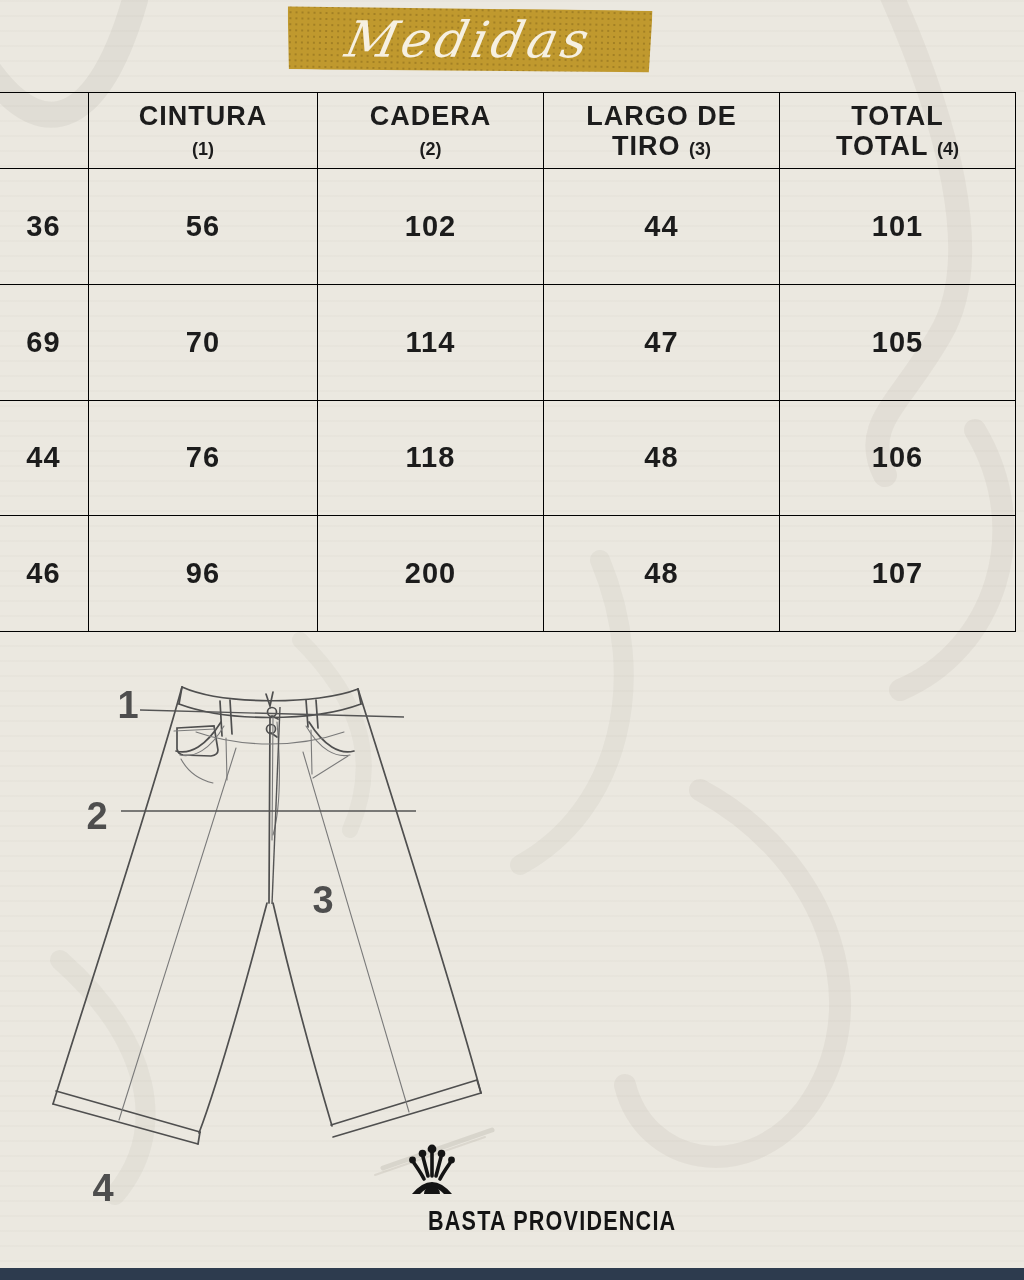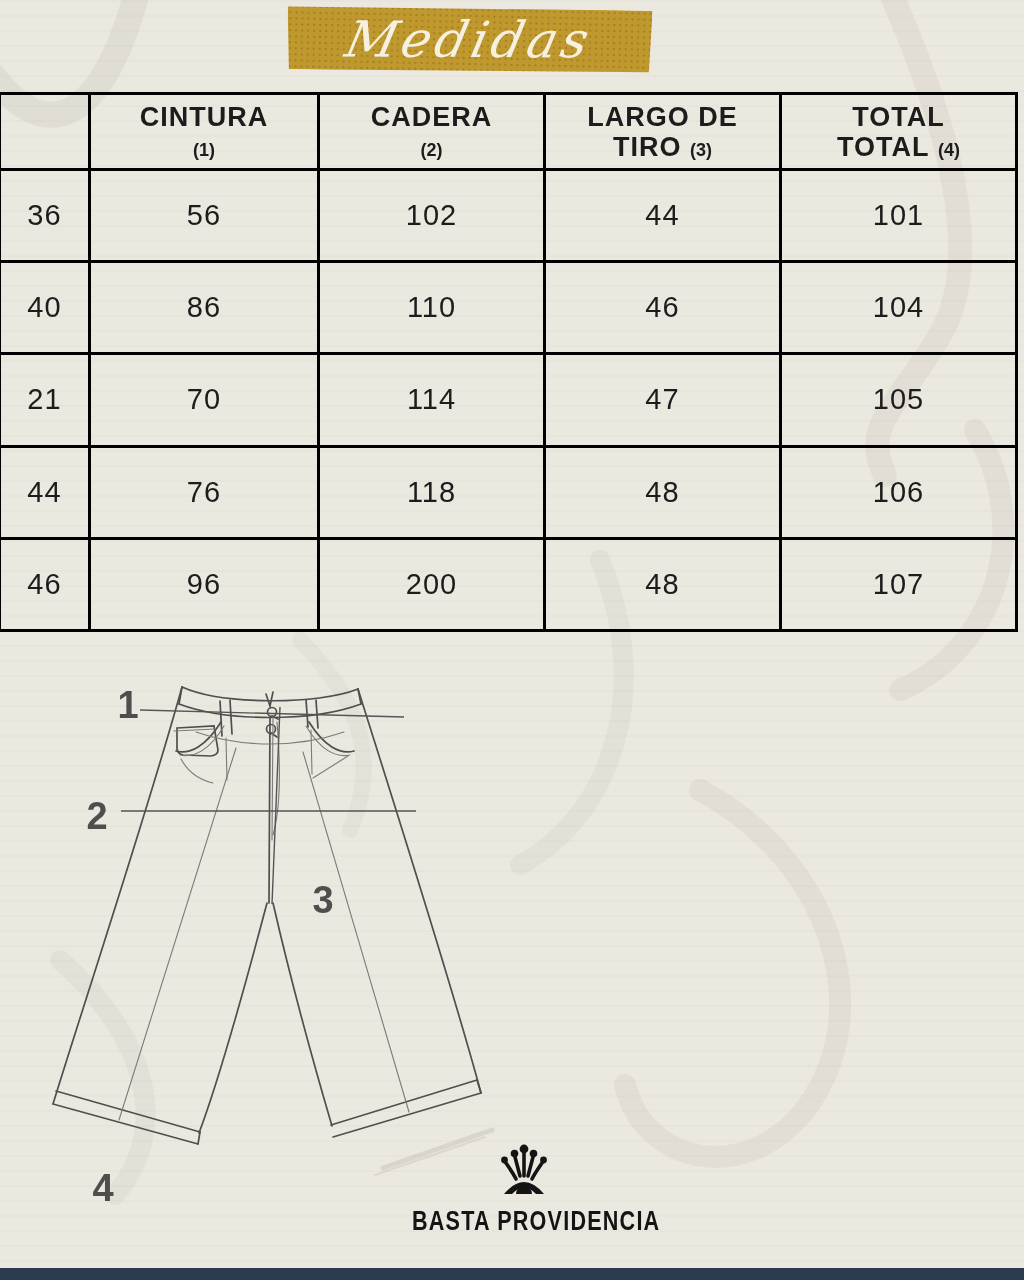--- a/index.html
+++ b/index.html
@@ -31,44 +31,44 @@
     letter-spacing:4px;transform:skewX(-12deg) rotate(-1deg);
     line-height:1;white-space:nowrap;
   }
 
   
   table.size-table{
     position:absolute;left:-2px;top:92px;width:1017px;height:540px;
     border-collapse:collapse;table-layout:fixed;
   }
   table.size-table th, table.size-table td{
-    border:3px solid #000000;text-align:center;vertical-align:middle;
+    border:1px solid #000000;text-align:center;vertical-align:middle;
     color:#1c1c1c;padding:0;
   }
   table.size-table thead tr{height:76px;}
   table.size-table tbody tr{height:77px;}
   .hl1{font-size:27px;font-weight:600;letter-spacing:1px;line-height:1.15;}
   .hl2{font-size:27px;font-weight:600;letter-spacing:1px;line-height:1.05;}
   .hl2 .paren{font-size:18px;font-weight:600;letter-spacing:0;}
-  td.size-cell, td.val-cell{font-size:29px;font-weight:400;letter-spacing:1px;color:#242424;}
+  td.size-cell, td.val-cell{font-size:29px;font-weight:700;letter-spacing:1px;color:#242424;}
 
   
   .diagram{position:absolute;left:30px;top:660px;width:470px;height:560px;}
   .diagram svg{position:absolute;left:0;top:0;}
   .callout{
     position:absolute;transform:translate(-50%,-50%);
     font-size:38px;font-weight:700;color:#4e4e4e;line-height:1;
   }
   .callout.n1{left:98px;top:45px;}
   .callout.n2{left:67px;top:156px;}
   .callout.n3{left:293px;top:240px;}
   .callout.n4{left:73px;top:528px;}
 
   
-  .brand-block{position:absolute;left:384px;top:1140px;width:280px;height:100px;text-align:center;}
+  .brand-block{position:absolute;left:400px;top:1140px;width:280px;height:100px;}
   .brand-name{
     margin-top:2px;font-size:27px;font-weight:700;color:#141414;
     letter-spacing:1.5px;transform:scaleX(0.8);transform-origin:center;
     white-space:nowrap;
   }
   .footer-bar{position:absolute;left:0;top:1268px;width:1024px;height:12px;background:#2d3b4e;}
 </style>
 </head>
 <body>
 
@@ -122,28 +122,21 @@
   </thead>
   <tbody>
     <tr>
       <td class="size-cell">36</td>
       <td class="val-cell">56</td>
       <td class="val-cell">102</td>
       <td class="val-cell">44</td>
       <td class="val-cell">101</td>
     </tr>
     <tr>
-      <td class="size-cell">40</td>
-      <td class="val-cell">86</td>
-      <td class="val-cell">110</td>
-      <td class="val-cell">46</td>
-      <td class="val-cell">104</td>
-    </tr>
-    <tr>
-      <td class="size-cell">21</td>
+      <td class="size-cell">69</td>
       <td class="val-cell">70</td>
       <td class="val-cell">114</td>
       <td class="val-cell">47</td>
       <td class="val-cell">105</td>
     </tr>
     <tr>
       <td class="size-cell">44</td>
       <td class="val-cell">76</td>
       <td class="val-cell">118</td>
       <td class="val-cell">48</td>

